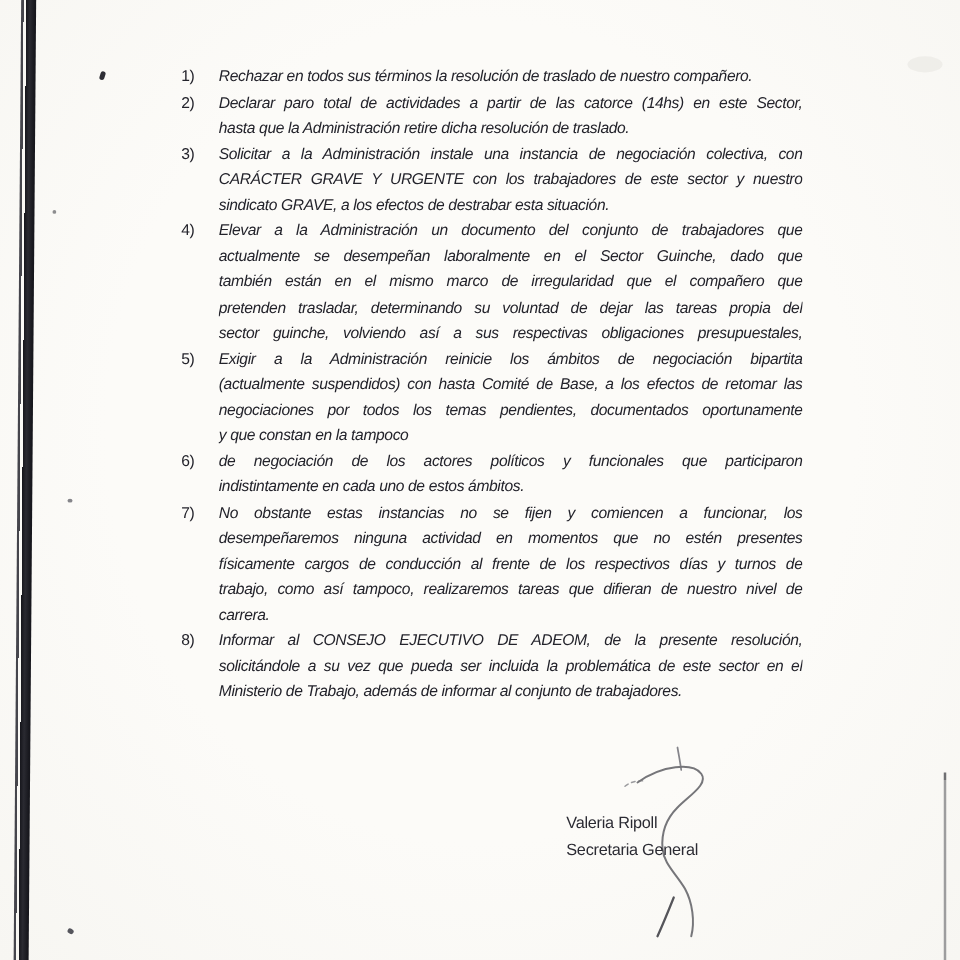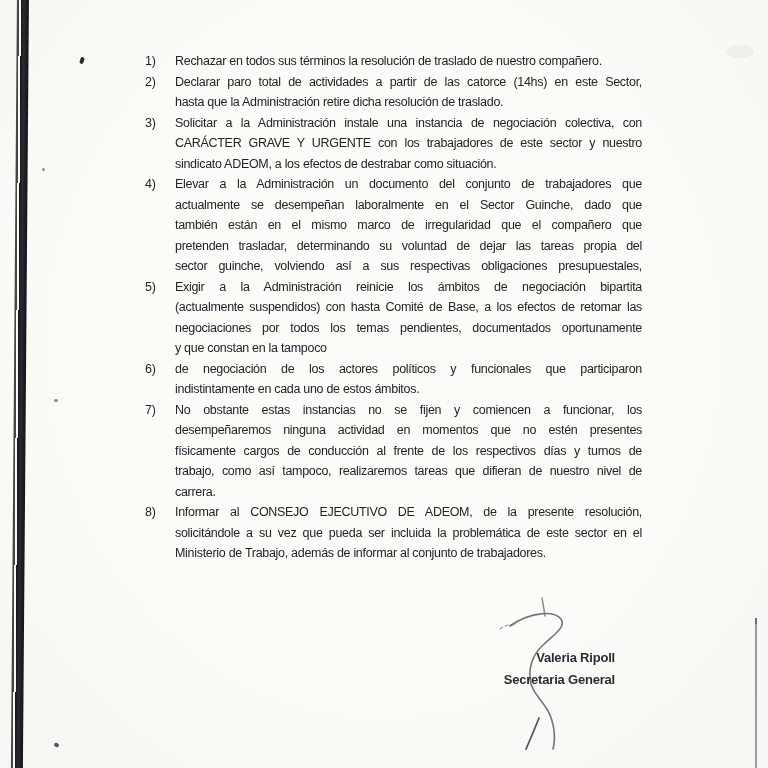--- a/index.html
+++ b/index.html
@@ -41,27 +41,28 @@
     position:absolute;left:145px;top:51px;width:497px;
     color:#23232b;
     font-size:12.5px;letter-spacing:-0.3px;
   }
   .item{display:flex;}
   .num{flex:none;width:30px;line-height:20.5px;}
   .txt{flex:1 1 auto;min-width:0;}
   .ln{
     height:20.5px;line-height:20.5px;overflow:hidden;
     text-align:left;
+    font-style:italic;
   }
   .ln.j{text-align:justify;text-align-last:justify;}
   
   .sig-block{
     position:absolute;left:453px;top:647px;width:162px;
-    text-align:right;color:#2b2b33;
-    font-size:13px;font-weight:bold;letter-spacing:-0.2px;line-height:22px;
+    text-align:left;color:#2b2b33;
+    font-size:13px;font-weight:normal;letter-spacing:-0.2px;line-height:22px;
   }
   .sig-svg{position:absolute;left:480px;top:590px;width:100px;height:172px;}
 </style>
 </head>
 <body>
 
 <div class="page">
 
   <div class="binding"></div>
   <div class="right-edge"></div>
@@ -86,21 +87,21 @@
         <div class="ln j">Declarar paro total de actividades a partir de las catorce (14hs) en este Sector,</div>
         <div class="ln">hasta que la Administración retire dicha resolución de traslado.</div>
       </div>
     </div>
 
     <div class="item">
       <div class="num">3)</div>
       <div class="txt">
         <div class="ln j">Solicitar a la Administración instale una instancia de negociación colectiva, con</div>
         <div class="ln j">CARÁCTER GRAVE Y URGENTE con los trabajadores de este sector y nuestro</div>
-        <div class="ln">sindicato ADEOM, a los efectos de destrabar como situación.</div>
+        <div class="ln">sindicato GRAVE, a los efectos de destrabar esta situación.</div>
       </div>
     </div>
 
     <div class="item">
       <div class="num">4)</div>
       <div class="txt">
         <div class="ln j">Elevar a la Administración un documento del conjunto de trabajadores que</div>
         <div class="ln j">actualmente se desempeñan laboralmente en el Sector Guinche, dado que</div>
         <div class="ln j">también están en el mismo marco de irregularidad que el compañero que</div>
         <div class="ln j">pretenden trasladar, determinando su voluntad de dejar las tareas propia del</div>

